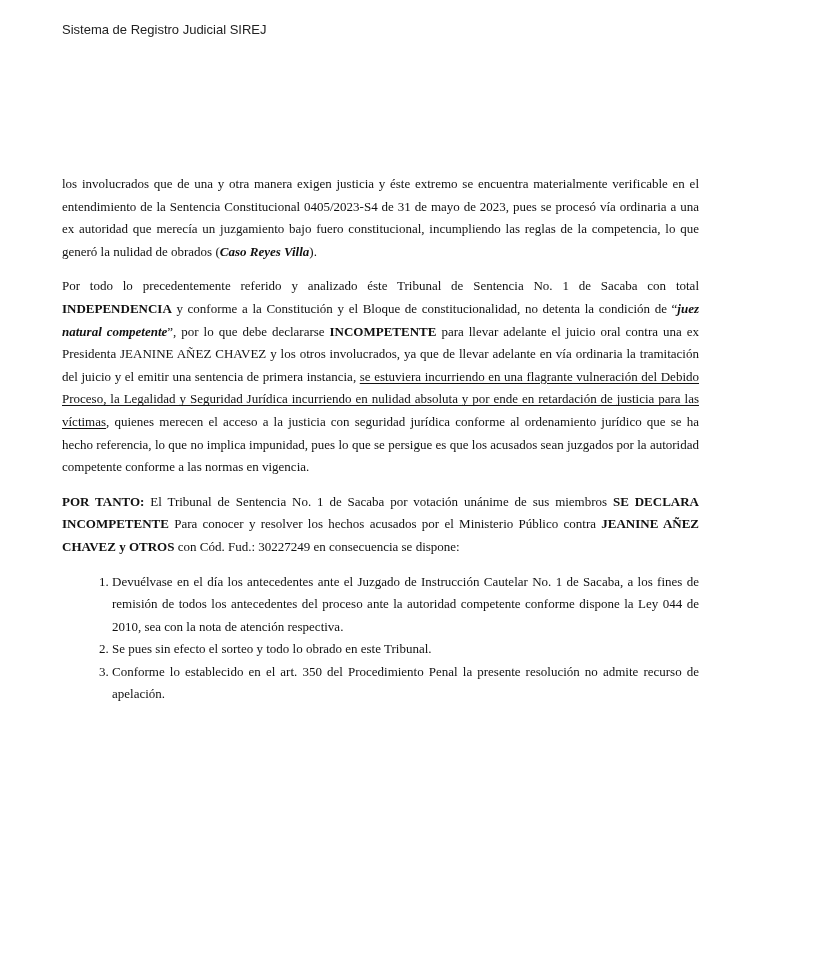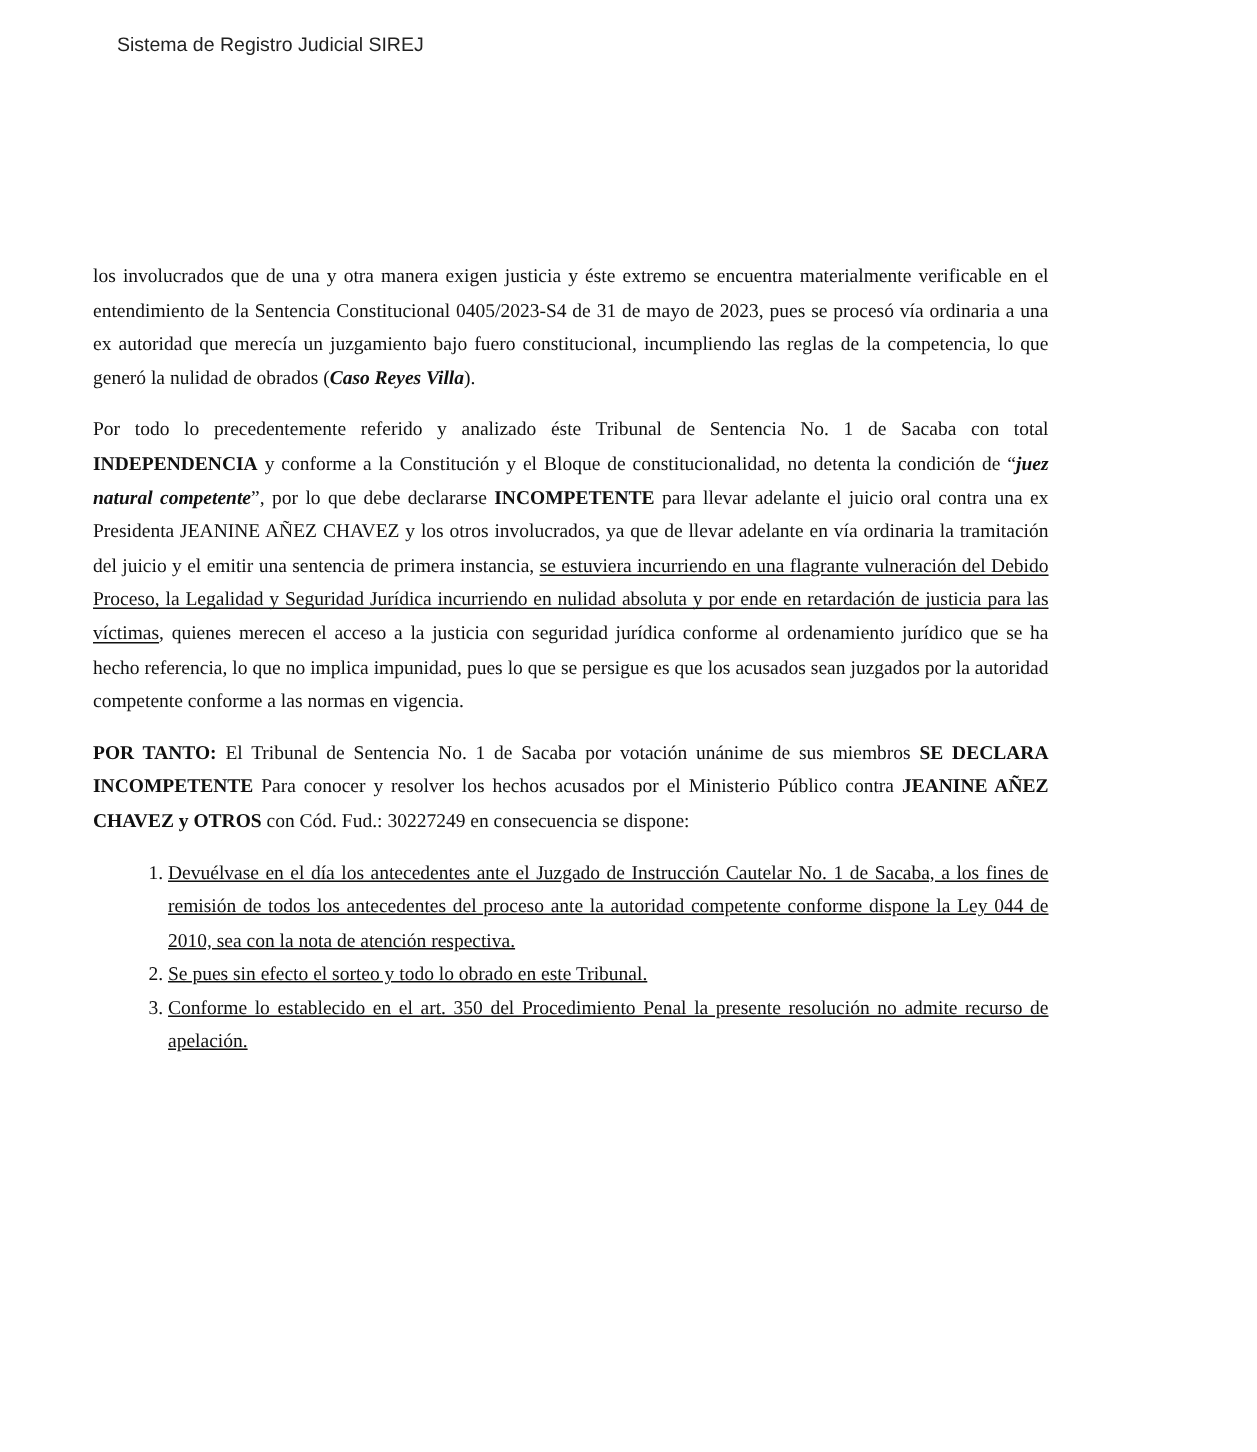--- a/index.html
+++ b/index.html
@@ -1,31 +1,31 @@
 <!DOCTYPE html>
 <html><head>
 <meta charset="utf-8">
 <style>
   html, body { margin: 0; padding: 0; background: #ffffff; }
   body { width: 838px; height: 968px; position: relative; overflow: hidden; color: #111; }
   .header {
     position: absolute; left: 62px; top: 22px;
-    font-family: "Liberation Sans", sans-serif; font-size: 13px; color: #222; margin-left: 16px;
+    font-family: "Liberation Sans", sans-serif; font-size: 13px; color: #222;
   }
   .content {
     position: absolute; left: 62px; top: 173px; width: 637px;
     font-family: "Liberation Serif", "DejaVu Serif", serif;
     font-size: 13px; line-height: 22.6px; text-align: justify;
   }
   .content p { margin: 0 0 12px 0; }
   .p1 { margin-bottom: 12px !important; }
   b, strong { font-weight: bold; }
   .bi { font-weight: bold; font-style: italic; }
   u { text-decoration: underline; text-underline-offset: 2px; }
-  ol { margin: 0 0 0 0; padding-left: 50px; text-decoration: underline; }
+  ol { margin: 0 0 0 0; padding-left: 50px; }
   ol li { padding-left: 0; }
   ol li::marker { font-family: "Liberation Serif", serif; }
 </style>
 </head>
 <body>
 
 <div class="header">Sistema de Registro Judicial SIREJ</div>
 
 <div class="content">
   <p class="p1"><span>los involucrados que de una y otra manera exigen justicia y éste extremo se encuentra materialmente verificable en el entendimiento de la Sentencia Constitucional 0405/2023-S4 de 31 de mayo de 2023, pues se procesó vía ordinaria a una ex autoridad que merecía un juzgamiento bajo fuero constitucional, incumpliendo las reglas de la competencia, lo que generó la nulidad de obrados (</span><span class="bi">Caso Reyes Villa</span><span>).</span></p>

